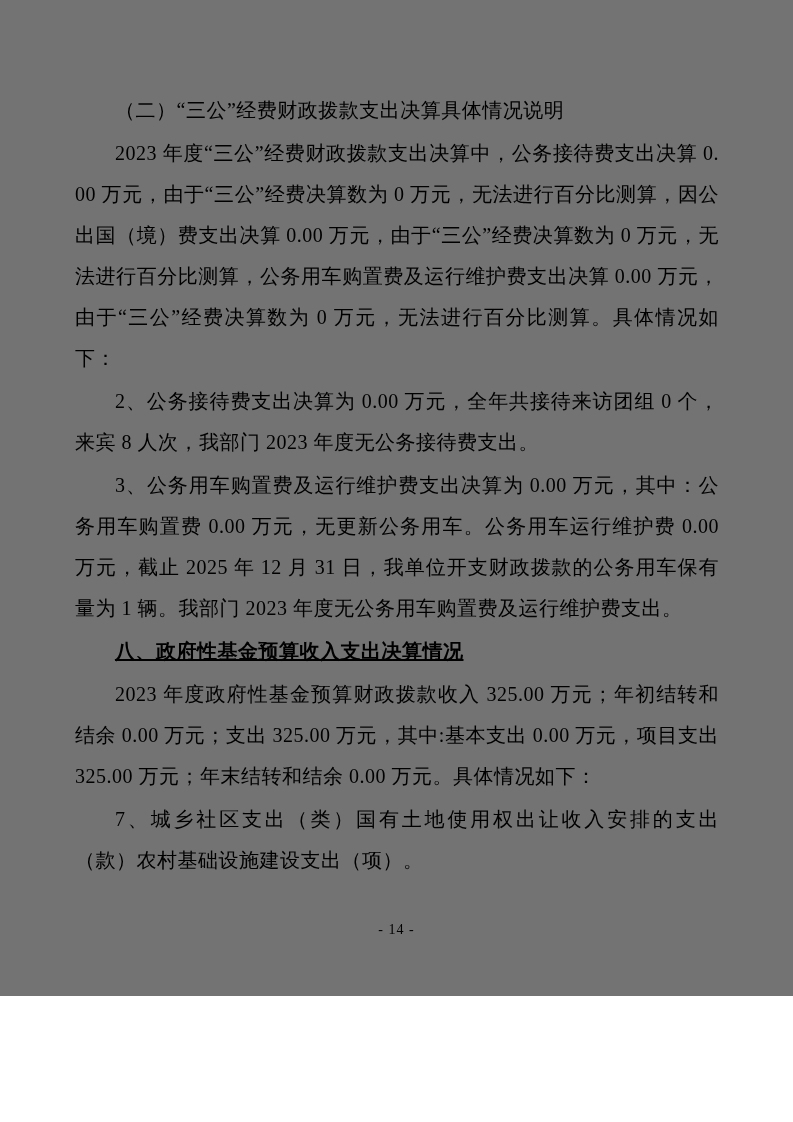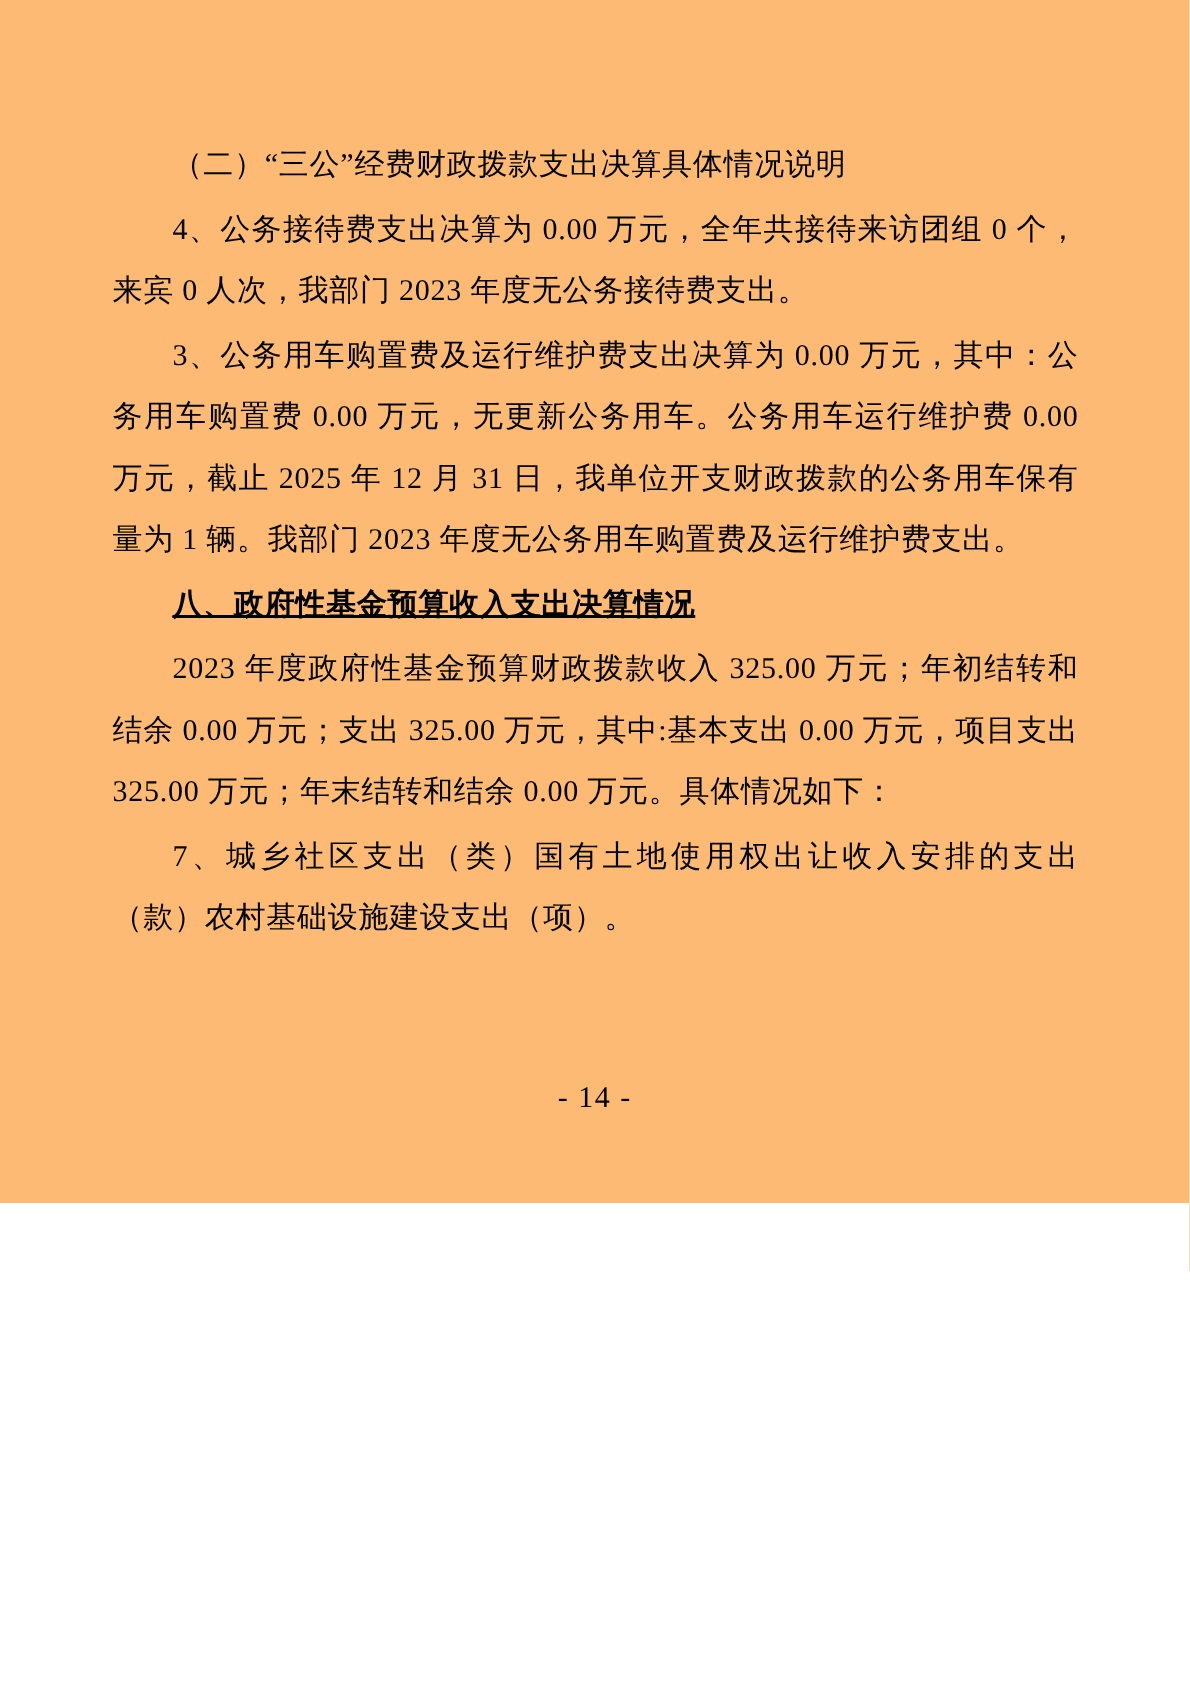--- a/index.html
+++ b/index.html
@@ -3,22 +3,22 @@
 <meta charset="utf-8">
 <style>
   html, body {
     margin: 0;
     padding: 0;
     background: #ffffff;
   }
   .page {
     position: relative;
     width: 793px;
-    height: 802px;
-    background: #fdba74;
+    height: 996px;
+    background: #737373;
     overflow: hidden;
     font-family: "Liberation Serif", "DejaVu Serif", serif;
     color: #000000;
   }
   .content {
     position: absolute;
     top: 90px;
     left: 75px;
     width: 644px;
   }
@@ -42,35 +42,36 @@
     margin-top: 6px;
     margin-bottom: 2px;
     text-decoration: underline;
   }
   .footer {
     position: absolute;
     left: 0;
     right: 0;
     bottom: 58px;
     text-align: center;
-    font-size: 20px;
+    font-size: 14px;
     letter-spacing: 1px;
   }
 </style>
 </head>
 <body>
 
 <div class="page">
   <div class="content">
 
     <p class="para heading">（二）“三公”经费财政拨款支出决算具体情况说明</p>
 
+    <p class="para">2023 年度“三公”经费财政拨款支出决算中，公务接待费支出决算 0.00 万元，由于“三公”经费决算数为 0 万元，无法进行百分比测算，因公出国（境）费支出决算 0.00 万元，由于“三公”经费决算数为 0 万元，无法进行百分比测算，公务用车购置费及运行维护费支出决算 0.00 万元，由于“三公”经费决算数为 0 万元，无法进行百分比测算。具体情况如下：</p>
 
 
-    <p class="para">4、公务接待费支出决算为 0.00 万元，全年共接待来访团组 0 个，来宾 0 人次，我部门 2023 年度无公务接待费支出。</p>
+    <p class="para">2、公务接待费支出决算为 0.00 万元，全年共接待来访团组 0 个，来宾 8 人次，我部门 2023 年度无公务接待费支出。</p>
 
     <p class="para">3、公务用车购置费及运行维护费支出决算为 0.00 万元，其中：公务用车购置费 0.00 万元，无更新公务用车。公务用车运行维护费 0.00 万元，截止 2025 年 12 月 31 日，我单位开支财政拨款的公务用车保有量为 1 辆。我部门 2023 年度无公务用车购置费及运行维护费支出。</p>
 
     <p class="para heading-bold">八、政府性基金预算收入支出决算情况</p>
 
     <p class="para">2023 年度政府性基金预算财政拨款收入 325.00 万元；年初结转和结余 0.00 万元；支出 325.00 万元，其中:基本支出 0.00 万元，项目支出 325.00 万元；年末结转和结余 0.00 万元。具体情况如下：</p>
 
     <p class="para">7、城乡社区支出（类）国有土地使用权出让收入安排的支出（款）农村基础设施建设支出（项）。</p>
 
   </div>

